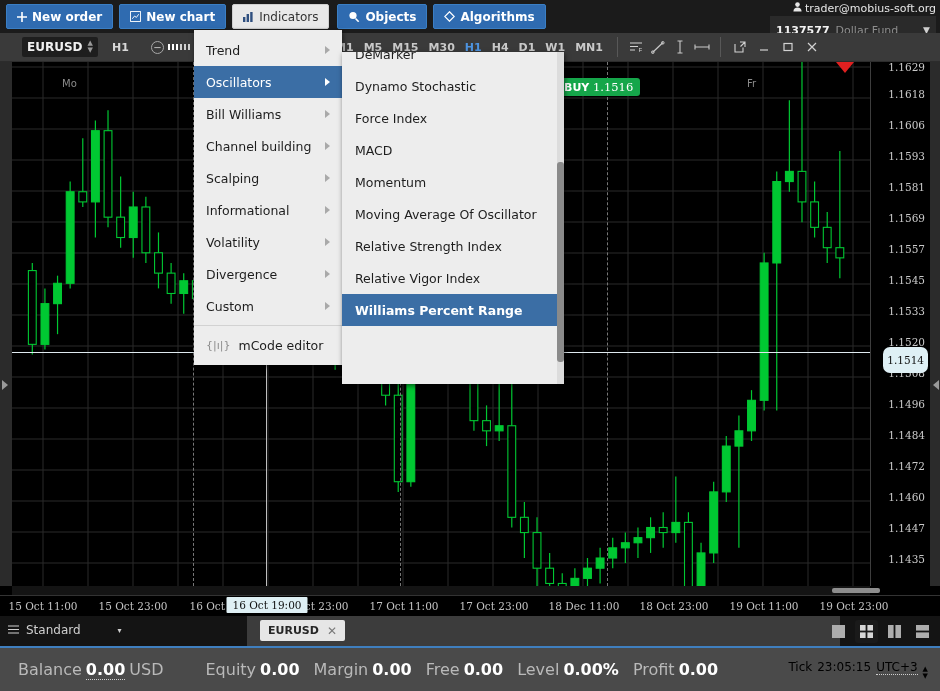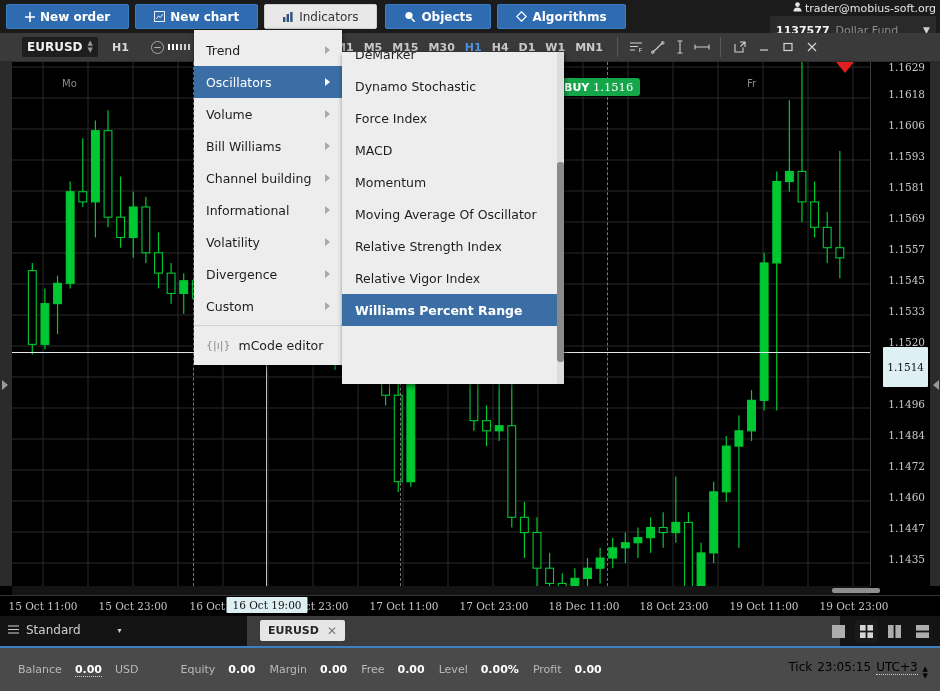--- a/index.html
+++ b/index.html
@@ -13,21 +13,21 @@
 
   
   .topbar {
     position: absolute; left: 0; top: 0; width: 940px; height: 33px;
     background: #1b1b1b; display: flex; align-items: center; padding-left: 6px;
   }
   .tbtn {
     height: 25px; border-radius: 2px; background: #2f6bb0;
     color: #ffffff; font-size: 12px; font-weight: bold;
     display: flex; align-items: center; gap: 5px;
-    padding: 0 18px; margin-right: 6px; white-space: nowrap;
+    padding: 0 10px; margin-right: 6px; white-space: nowrap;
     border: 1px solid #3a7ec4; cursor: pointer;
   }
   .tbtn.light { background: #e8e8e8; color: #333; border: 1px solid #cfcfcf; font-weight: normal; }
   .tbtn .ic { display: inline-flex; align-items: center; }
 
   .acct {
     position: absolute; right: 4px; top: 1px; width: 166px; text-align: right;
   }
   .acct .who {
     color: #e6e6e6; font-size: 11px; height: 14px;
@@ -85,21 +85,21 @@
             border-top: 5px solid transparent; border-bottom: 5px solid transparent; border-left: 6px solid #9a9a9a; }
   .rscroll { position: absolute; right: 0; top: 0; width: 10px; height: 524px; background: #2b2b2b; }
   .rarrow { position: absolute; right: 1px; top: 318px; width: 0; height: 0;
             border-top: 5px solid transparent; border-bottom: 5px solid transparent; border-right: 6px solid #9a9a9a; }
   .paxis { position: absolute; right: 10px; top: 0; width: 60px; height: 524px; background: #000;
            border-left: 1px solid #3d3d3d; }
   .plab { position: absolute; right: 5px; color: #c9c9c9; font-size: 10.5px;
           font-family: "DejaVu Serif","Liberation Serif", serif; }
   .pcur {
     position: absolute; right: 2px; background: #dff0f5; color: #111; font-size: 10.5px;
-    padding: 14px 4px; font-family: "DejaVu Serif","Liberation Serif", serif; border-radius: 1px;
+    padding: 7px 4px; font-family: "DejaVu Serif","Liberation Serif", serif; border-radius: 7px;
   }
   .hline { position: absolute; left: 0; width: 858px; height: 1px; background: #dfe9ef; }
   .daylab { position: absolute; color: #8b8b8b; font-size: 10px; }
   .vdash { position: absolute; top: 0; width: 0; border-left: 1px dashed #777; height: 524px; }
   .crosshair-v { position: absolute; top: 0; width: 1px; background: #bfbfbf; height: 524px; }
   .buybadge {
     position: absolute; background: #15a64a; color: #fff; font-size: 11.5px;
     padding: 2px 7px; border-radius: 3px; white-space: nowrap;
     font-family: "DejaVu Serif","Liberation Serif", serif;
   }
@@ -128,21 +128,21 @@
            padding: 0 8px; border-radius: 2px; cursor: pointer; }
   .chtab .x { color: #7a7a7a; font-weight: normal; font-size: 12px; }
   .layouts { position: absolute; right: 6px; top: 0; height: 30px; display: flex; align-items: center; gap: 5px; }
   .lbtn { width: 23px; height: 23px; display: flex; align-items: center; justify-content: center;
           border-radius: 3px; cursor: pointer; }
   .lbtn.act { background: #1a1a1a; }
 
   
   .status { position: absolute; left: 0; top: 646px; width: 940px; height: 45px; background: #4a4a4a;
             border-top: 2px solid #3f7fbf; display: flex; align-items: center; }
-  .stat { display: flex; align-items: baseline; gap: 13px; font-size: 11px; margin-right: 14px; }
+  .stat { display: flex; align-items: baseline; gap: 4px; font-size: 16px; margin-right: 14px; }
   .stat .k { color: #b9b9b9; }
   .stat .v { color: #ffffff; font-weight: bold; }
   .dott { border-bottom: 1px dotted #cfcfcf; }
   .ticker { margin-left: auto; margin-right: 12px; display: flex; align-items: baseline; gap: 5px; font-size: 12px; }
 
   
   .menu1 { position: absolute; left: 194px; top: 30px; width: 148px; background: #ededed;
            box-shadow: 1px 2px 5px rgba(0,0,0,.55); padding: 4px 0; z-index: 40; }
   .mi { height: 32px; display: flex; align-items: center; padding: 0 12px; font-size: 12.5px;
         color: #1d1d1d; cursor: pointer; }
@@ -655,29 +655,29 @@
   <div class="menu1">
     <div class="mi">
       <span>Trend</span>
       <span class="arw"></span>
     </div>
     <div class="mi sel">
       <span>Oscillators</span>
       <span class="arw"></span>
     </div>
     <div class="mi">
-      <span>Volume</span>
-      <span class="arw"></span>
-    </div>
-    <div class="mi">
       <span>Bill Williams</span>
       <span class="arw"></span>
     </div>
     <div class="mi">
       <span>Channel building</span>
+      <span class="arw"></span>
+    </div>
+    <div class="mi">
+      <span>Scalping</span>
       <span class="arw"></span>
     </div>
     <div class="mi">
       <span>Informational</span>
       <span class="arw"></span>
     </div>
     <div class="mi">
       <span>Volatility</span>
       <span class="arw"></span>
     </div>

